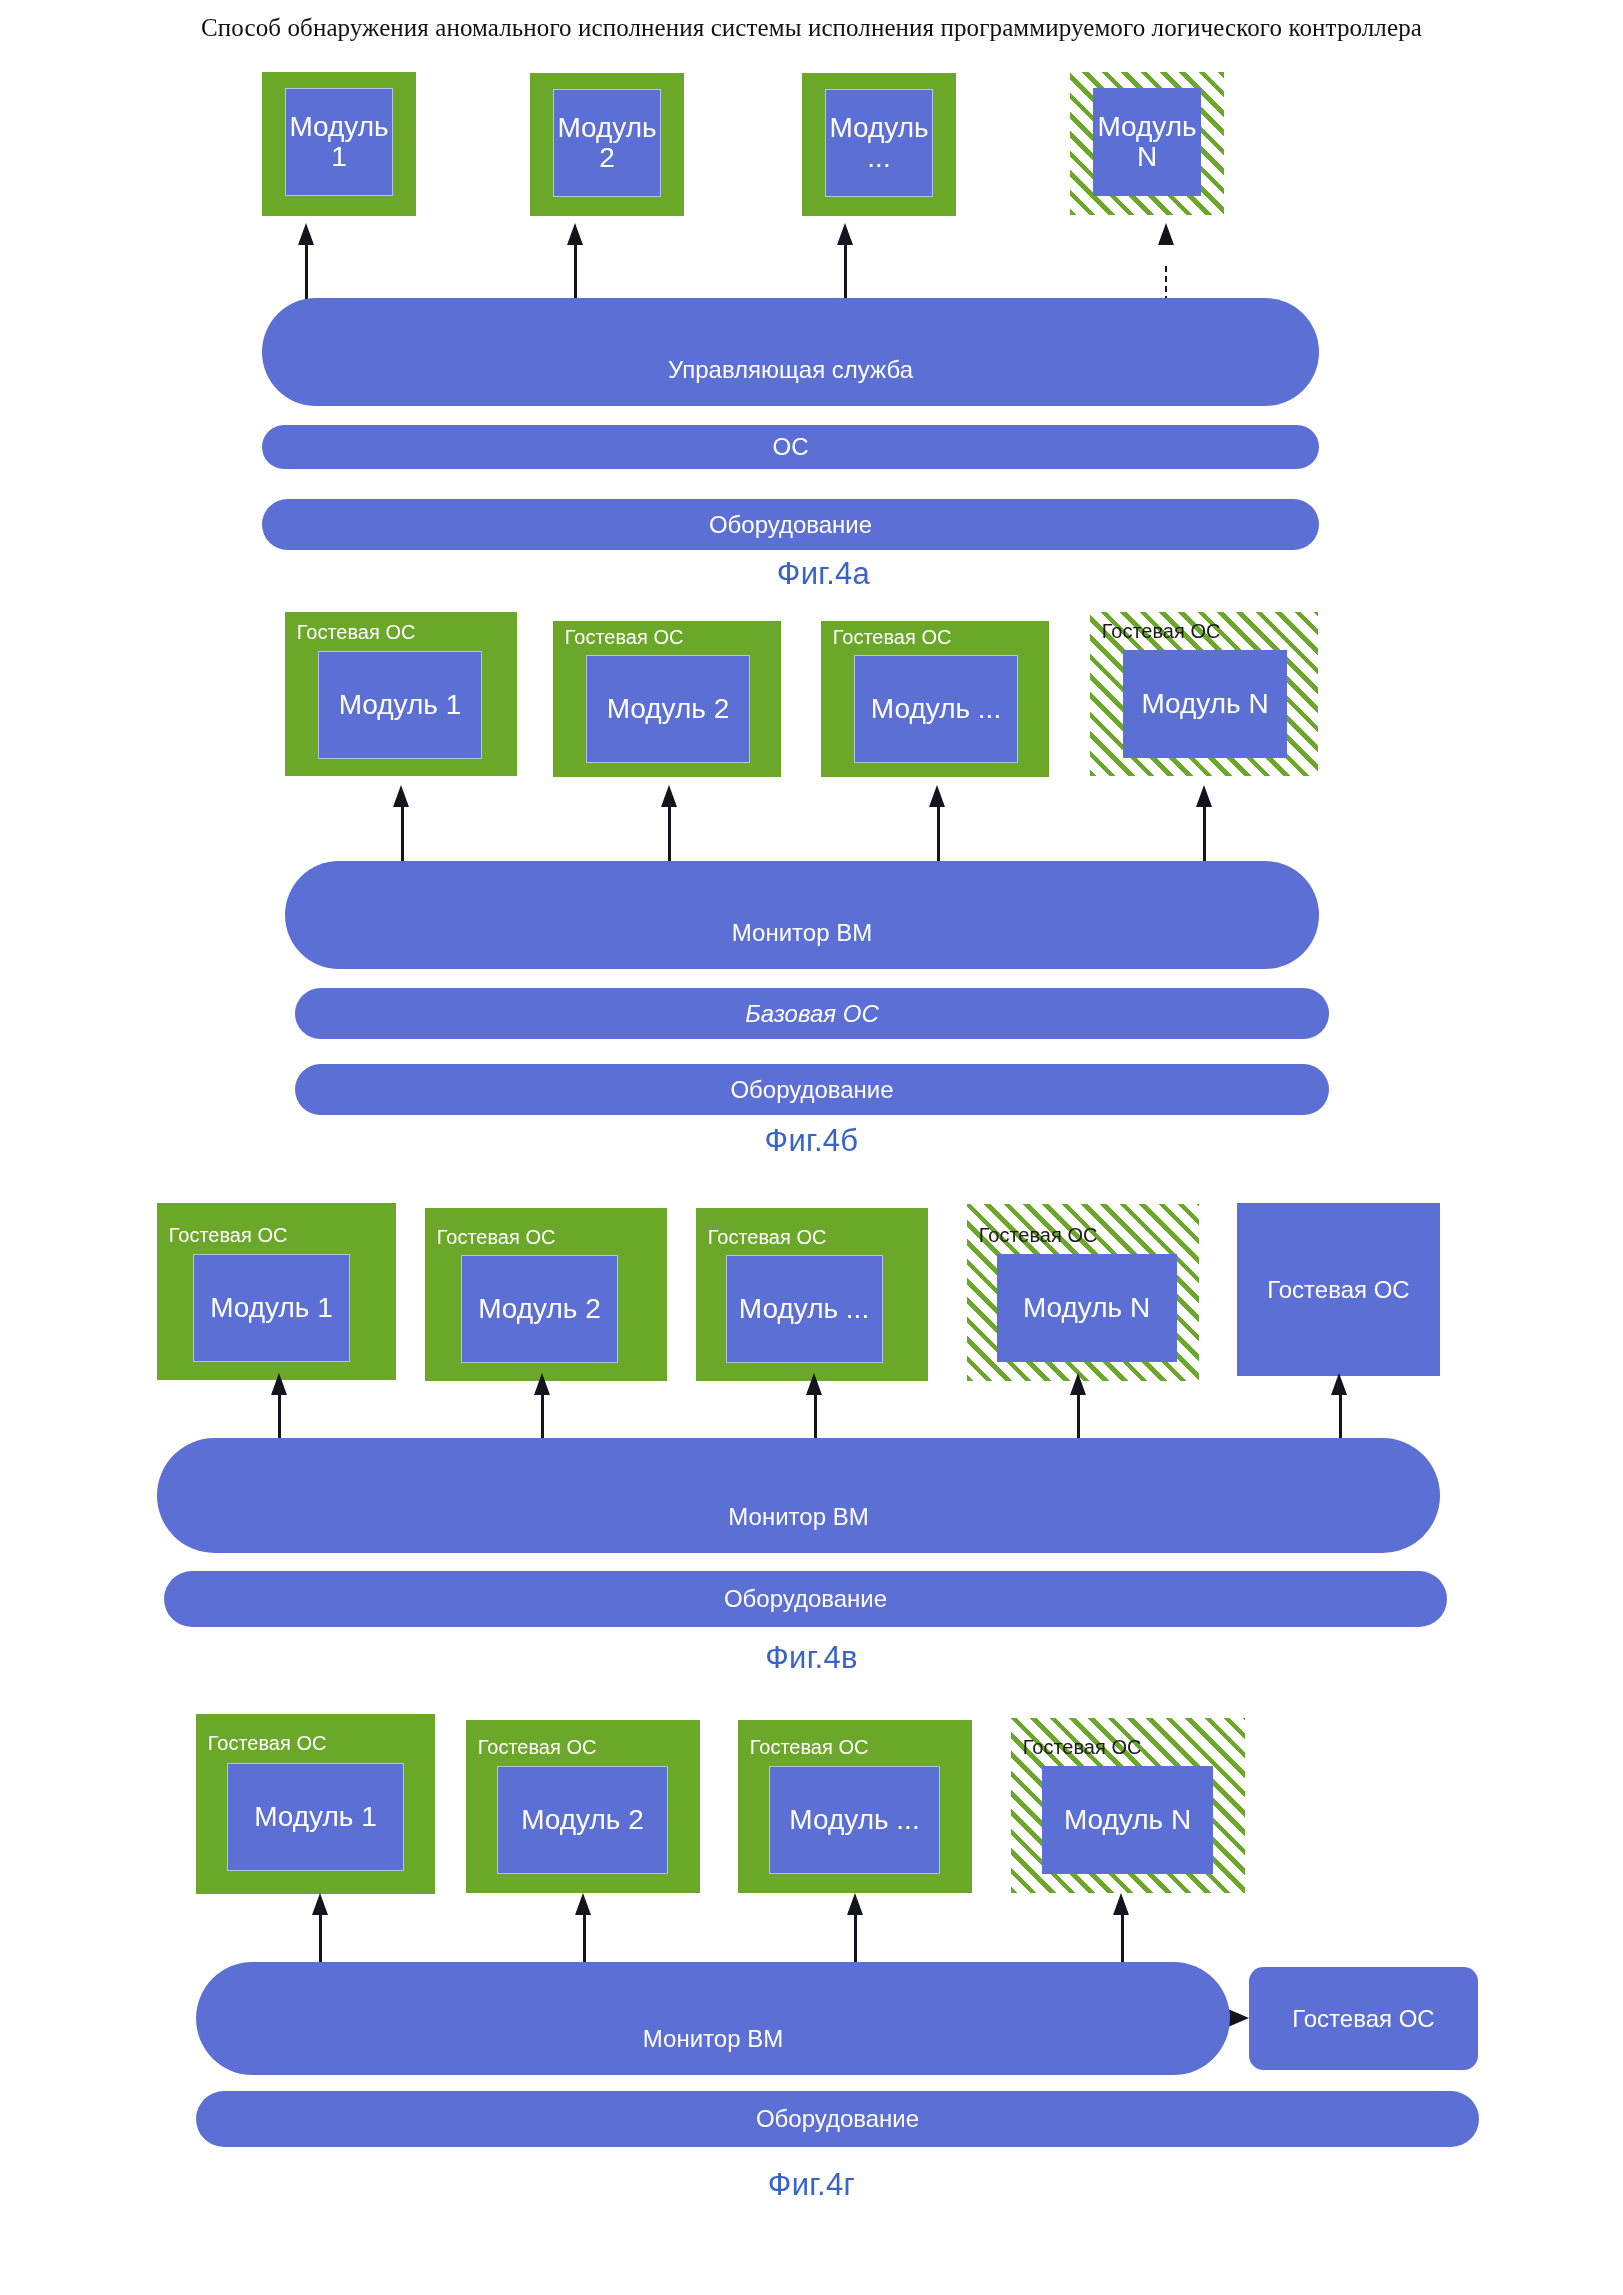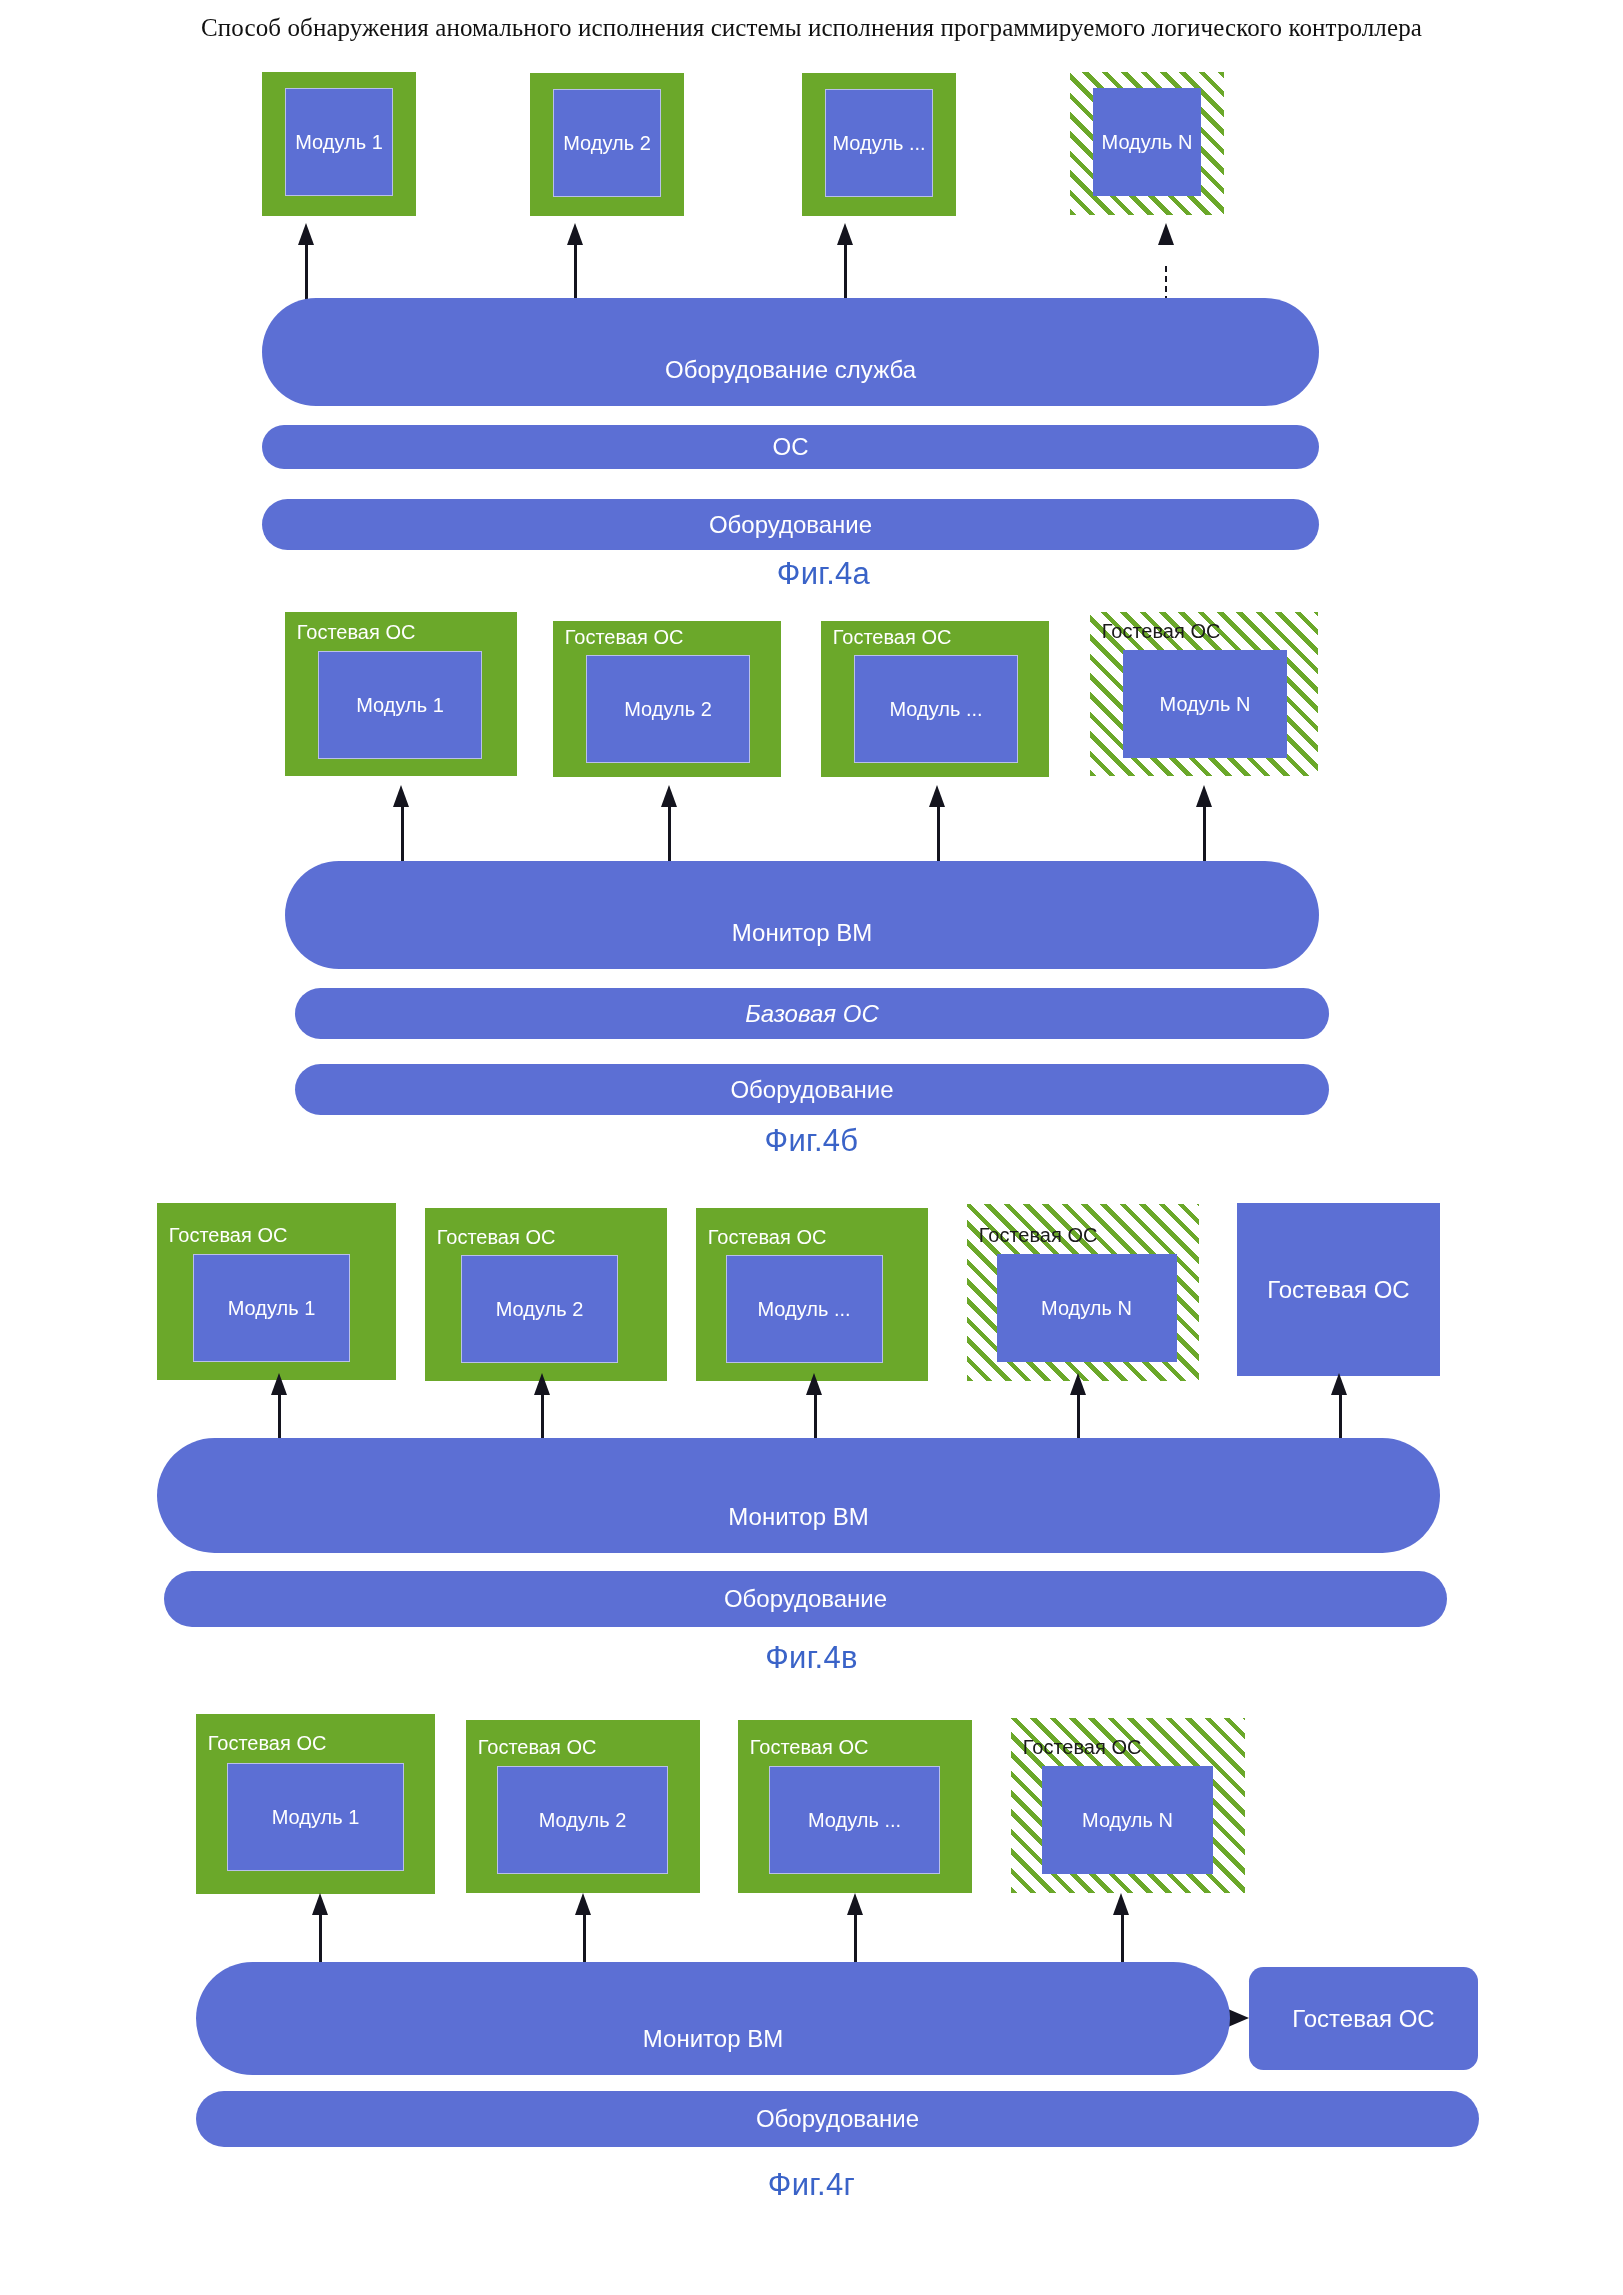--- a/index.html
+++ b/index.html
@@ -59,21 +59,21 @@
   .mod {
     position: absolute;
     background: #5c6fd4;
     border: 1.3px solid #b9c0ea;
     box-sizing: border-box;
     color: #ffffff;
     display: flex;
     align-items: center;
     justify-content: center;
     text-align: center;
-    font-size: 20px;
+    font-size: 28px;
     line-height: 1.1;
   }
   .mod.noborder { border: none; }
 
   
   .gos-label {
     position: absolute;
     color: #ffffff;
     font-size: 20px;
     white-space: nowrap;
@@ -198,21 +198,21 @@
 
   <div class="vline" style="left:574px; top:245px; width:2.6px; height:107px;"></div>
   <div class="arrowhead-up" style="left:567px; top:223px;"></div>
 
   <div class="vline" style="left:844px; top:245px; width:2.6px; height:107px;"></div>
   <div class="arrowhead-up" style="left:837px; top:223px;"></div>
 
   <div class="vline dashed" style="left:1165px; top:266px; height:86px;"></div>
   <div class="arrowhead-up" style="left:1158px; top:223px;"></div>
 
-  <div class="bar tall" style="left:262px; top:298px; width:1057px; height:108px;">Оборудование служба</div>
+  <div class="bar tall" style="left:262px; top:298px; width:1057px; height:108px;">Управляющая служба</div>
   <div class="bar" style="left:262px; top:425px; width:1057px; height:44px;">ОС</div>
   <div class="bar" style="left:262px; top:499px; width:1057px; height:51px;">Оборудование</div>
 
   <div class="fig-caption" style="top:556px;padding-left:12px;">Фиг.4а</div>
 </div>
 
 <div class="figure" style="top:0;">
 
   <div class="gbox" style="left:285px; top:612px; width:232px; height:164px;">
     <div class="gos-label" style="left:11.8px; top:9.2px;">Гостевая ОС</div>

